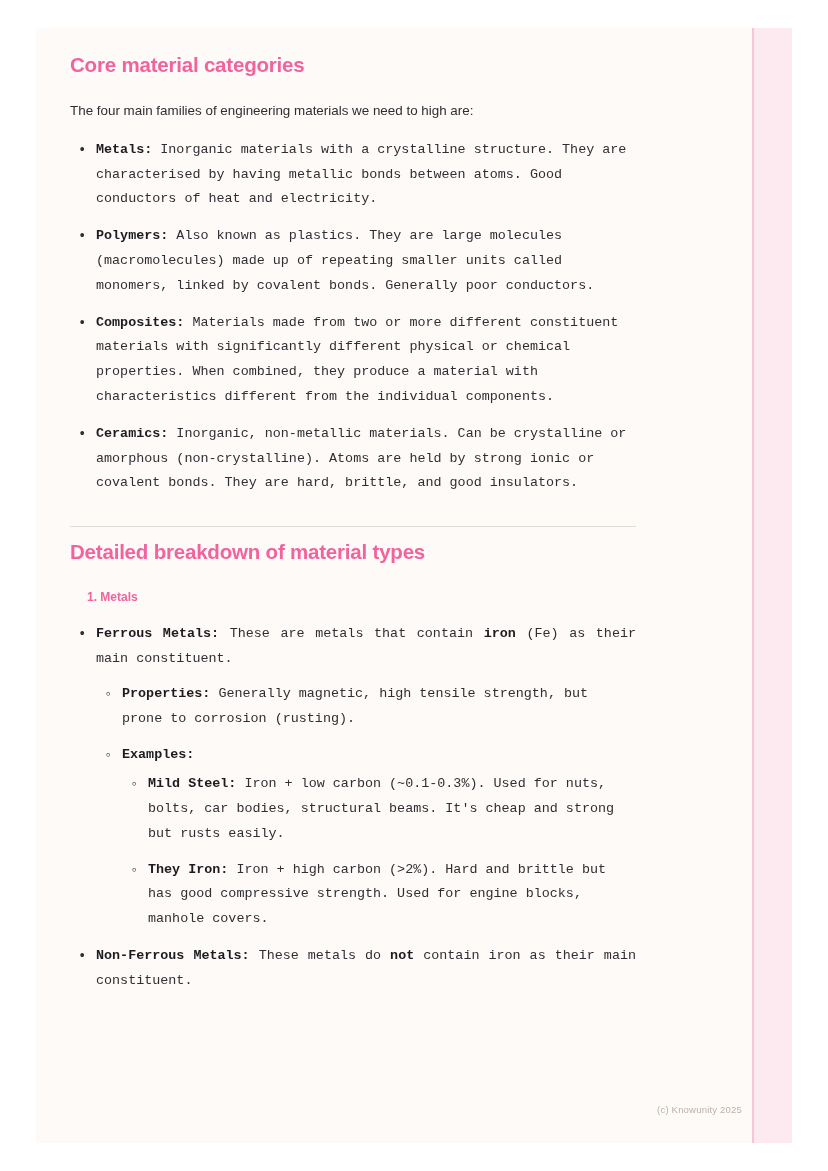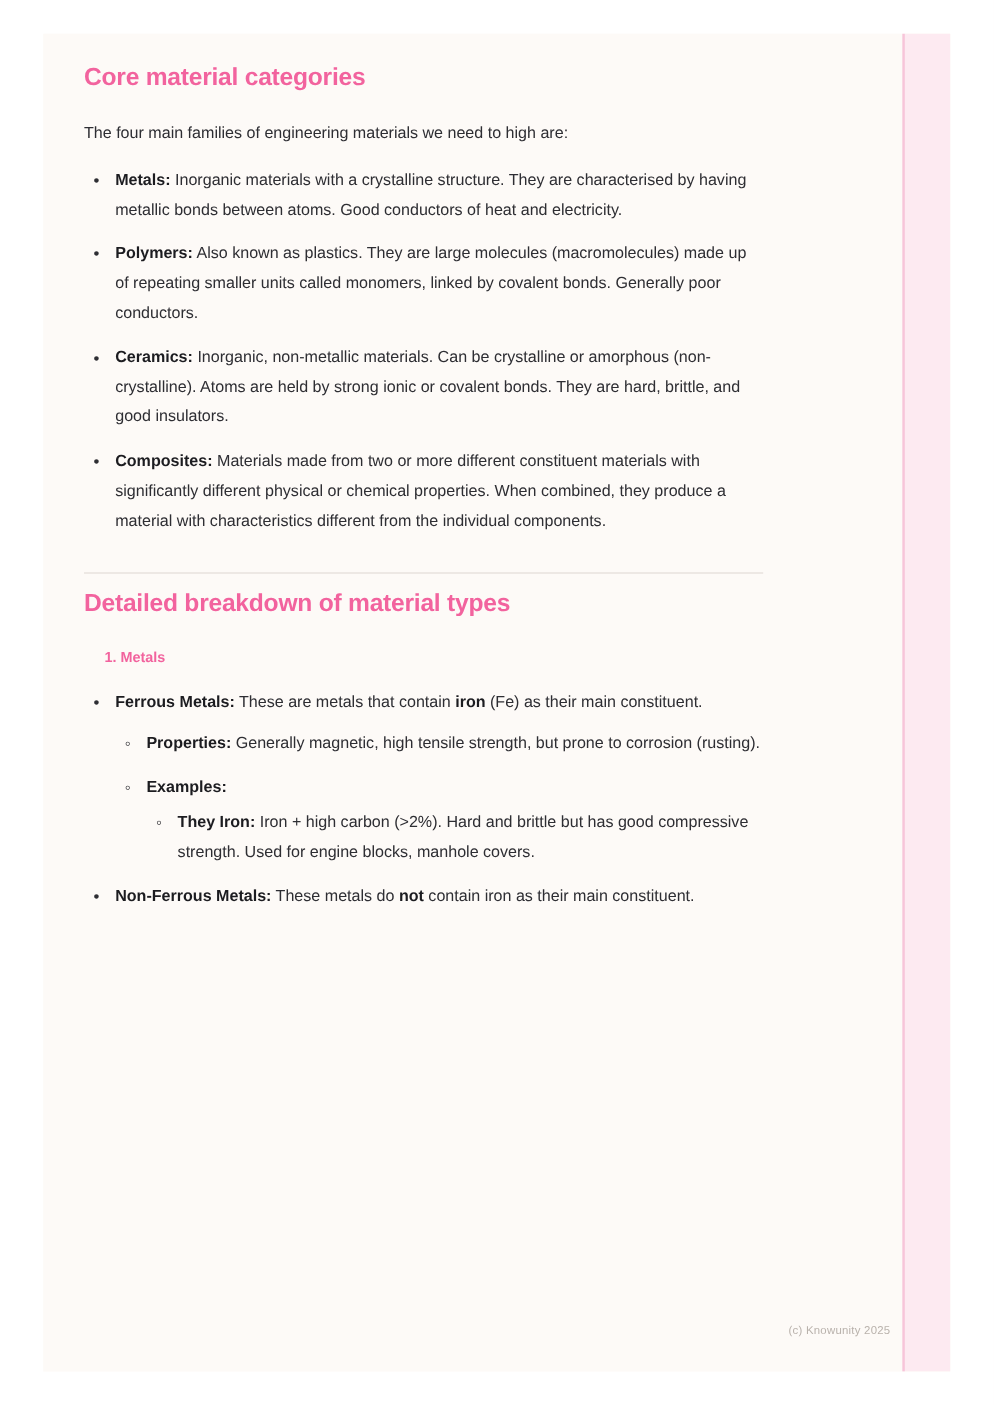--- a/index.html
+++ b/index.html
@@ -60,20 +60,21 @@
   p.body-text {
     font-size: 13.4px;
     line-height: 1.85;
     color: #2e2e33;
     margin: 0 0 14px 0;
   }
   ul.level1 {
     list-style: none;
     margin: 0 0 10px 0;
     padding: 0;
+    font-family: Liberation Mono, monospace;
   }
   ul.level1 > li {
     position: relative;
     padding-left: 26px;
     font-size: 13.4px;
     line-height: 1.85;
     color: #2e2e33;
     margin-bottom: 12px;
   }
   ul.level1 > li::before {
@@ -162,42 +163,43 @@
 
     <div class="content">
 
       <h1 class="section-title">Core material categories</h1>
 
       <p class="body-text">The four main families of engineering materials we need to high are:</p>
 
       <ul class="level1">
         <li><span class="lead">Metals:</span><span> Inorganic materials with a crystalline structure. They are characterised by having metallic bonds between atoms. Good conductors of heat and electricity.</span></li>
         <li><span class="lead">Polymers:</span><span> Also known as plastics. They are large molecules (macromolecules) made up of repeating smaller units called monomers, linked by covalent bonds. Generally poor conductors.</span></li>
+        <li><span class="lead">Composites:</span><span> Materials made from two or more different constituent materials with significantly different physical or chemical properties. When combined, they produce a material with characteristics different from the individual components.</span></li>
         <li><span class="lead">Ceramics:</span><span> Inorganic, non-metallic materials. Can be crystalline or amorphous (non-crystalline). Atoms are held by strong ionic or covalent bonds. They are hard, brittle, and good insulators.</span></li>
-        <li><span class="lead">Composites:</span><span> Materials made from two or more different constituent materials with significantly different physical or chemical properties. When combined, they produce a material with characteristics different from the individual components.</span></li>
       </ul>
 
       <hr class="divider">
 
       <h1 class="section-title">Detailed breakdown of material types</h1>
 
       <h2 class="sub-title">1. Metals</h2>
 
 
       <ul class="level1">
         <li>
           <span class="just" style="display:block;">
             <span class="lead">Ferrous Metals:</span><span> These are metals that contain </span><span class="inline-b">iron</span><span> (Fe) as their main constituent.</span>
           </span>
 
           <ul class="level2">
             <li><span class="lead">Properties:</span><span> Generally magnetic, high tensile strength, but prone to corrosion (rusting).</span></li>
             <li>
               <span class="lead">Examples:</span>
               <ul class="level3">
+                <li><span class="lead">Mild Steel:</span><span> Iron + low carbon (~0.1-0.3%). Used for nuts, bolts, car bodies, structural beams. It's cheap and strong but rusts easily.</span></li>
                 <li><span class="lead">They Iron:</span><span> Iron + high carbon (&gt;2%). Hard and brittle but has good compressive strength. Used for engine blocks, manhole covers.</span></li>
               </ul>
             </li>
           </ul>
         </li>
 
         <li>
           <span class="just" style="display:block;">
             <span class="lead">Non-Ferrous Metals:</span><span> These metals do </span><span class="inline-b">not</span><span> contain iron as their main constituent.</span>
           </span>

